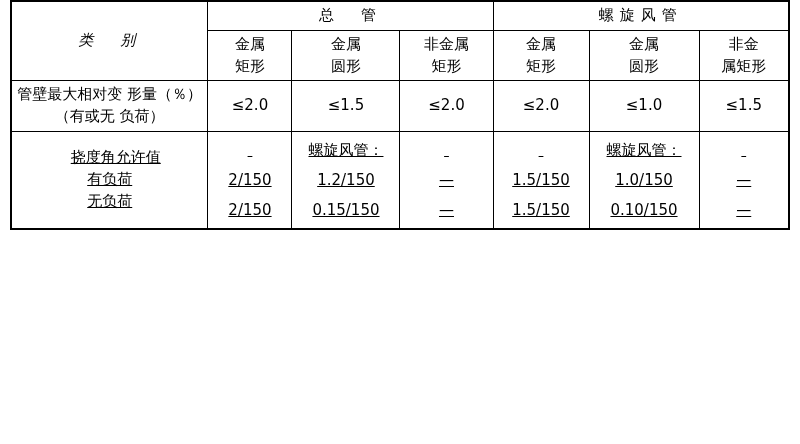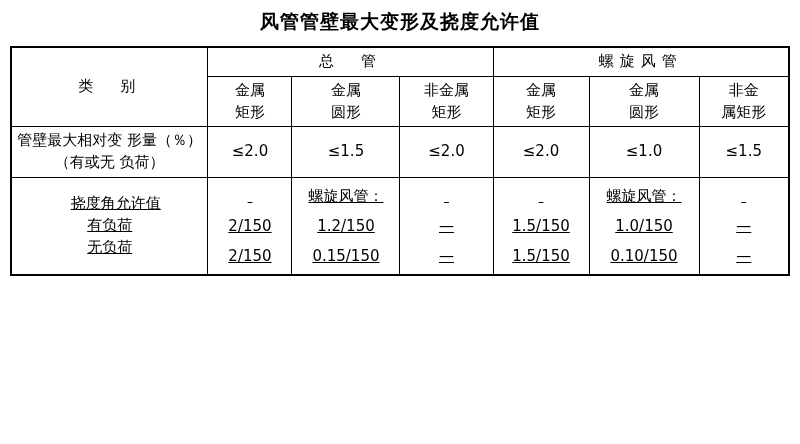--- a/index.html
+++ b/index.html
@@ -48,20 +48,21 @@
   table.spec td.outer-bottom { border-bottom: 2px solid #000; text-decoration: underline; }
 
   .grp-head {
     font-size: 16px;
     letter-spacing: 6px;
     padding: 6px 0 5px 0;
   }
   .cat-head {
     font-size: 16px;
     letter-spacing: 6px;
+    font-style: italic;
   }
   .sub-head {
     font-size: 15px;
     line-height: 1.55;
     padding: 6px 2px;
   }
   .row-label {
     text-align: left;
     padding-left: 14px;
     padding-right: 6px;
@@ -88,21 +89,20 @@
     white-space: nowrap;
   }
   .stack .note { display: block; }
   .dash { font-size: 15px; }
 </style>
 </head>
 <body>
 
 <div class="page">
 
-  <div class="doc-title">风管管壁最大变形及挠度允许值</div>
 
   <table class="spec">
     <colgroup>
       <col style="width:197px">
       <col style="width:84px">
       <col style="width:108px">
       <col style="width:93px">
       <col style="width:96px">
       <col style="width:110px">
       <col style="width:90px">

